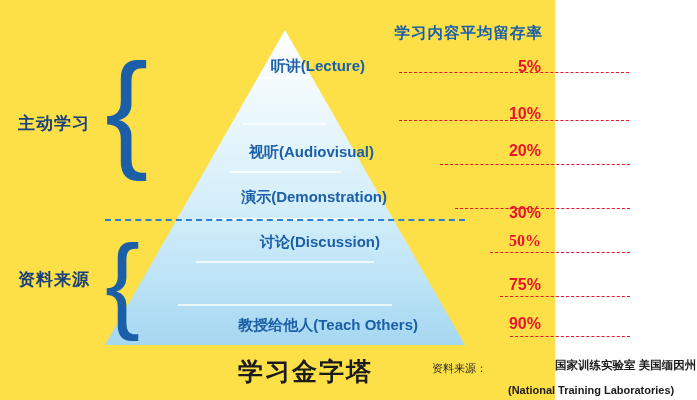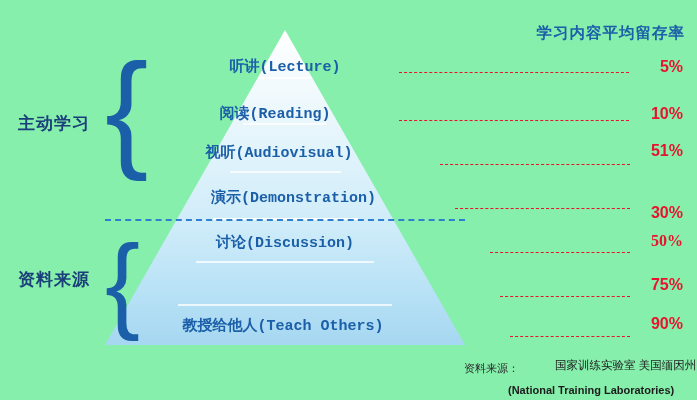--- a/index.html
+++ b/index.html
@@ -8,42 +8,41 @@
   }
   body {
     width: 697px;
     height: 400px;
     background: #ffffff;
     font-family: "Liberation Sans", sans-serif;
     overflow: hidden;
   }
   #root {
     position: relative;
-    width: 697px;
+    width: 555px;
     height: 400px;
-    background: #86efac;
+    background: #fde047;
   }
 
   
   #pyramid {
     position: absolute;
     left: 0;
     top: 0;
     width: 697px;
     height: 400px;
   }
 
   .layer-label {
     position: absolute;
-    text-align: center;
+    text-align: right;
     font-weight: bold;
     color: #1a5fa8;
     white-space: nowrap;
     letter-spacing: 0px;
-    font-family: Liberation Mono, monospace;
   }
 
   
   .retention {
     position: absolute;
     right: 14px;
     width: 66px;
     text-align: right;
     font-weight: bold;
     color: #e8142d;
@@ -103,28 +102,27 @@
     letter-spacing: 2px;
     white-space: nowrap;
   }
   #source-label {
     position: absolute;
     left: 432px;
     top: 361px;
     font-size: 11px;
     color: #2a2a2a;
     white-space: nowrap;
-    margin-left: 32px;
   }
   #source-line1 {
     position: absolute;
     left: 515px;
     top: 358px;
     font-size: 11.5px;
-    font-weight: normal;
+    font-weight: bold;
     color: #1b1b1b;
     white-space: nowrap;
     padding-left: 40px;
   }
   #source-line2 {
     position: absolute;
     left: 508px;
     top: 384px;
     font-size: 11px;
     font-weight: bold;
@@ -165,40 +163,40 @@
   <div class="group-label" style="left:18px; top:112px;">主动学习</div>
   <div class="brace" style="left:105px; top:44px; font-size:130px;">{</div>
 
   <div class="group-label" style="left:18px; top:268px;">资料来源</div>
   <div class="brace" style="left:105px; top:230px; font-size:105px;">{</div>
 
   <div class="layer-label" style="left:205px; top:57px; width:160px; font-size:15px;">听讲(Lecture)</div>
   <div class="dashline" style="left:399px; top:72px; width:230px;"></div>
   <div class="retention" style="top:58px;">5%</div>
 
-  <div class="layer-label" style="left:195px; top:104px; width:160px; font-size:15px;">阅读(Reading)</div>
   <div class="dashline" style="left:399px; top:120px; width:230px;"></div>
   <div class="retention" style="top:105px;">10%</div>
 
   <div class="layer-label" style="left:184px; top:143px; width:190px; font-size:15px;">视听(Audiovisual)</div>
   <div class="dashline" style="left:440px; top:164px; width:190px;"></div>
-  <div class="retention" style="top:142px;">51%</div>
-
-  <div class="layer-label" style="left:191px; top:188px; width:205px; font-size:15px;">演示(Demonstration)</div>
+  <div class="retention" style="top:142px;">20%</div>
+
+  <div class="layer-label" style="left:182px; top:188px; width:205px; font-size:15px;">演示(Demonstration)</div>
   <div class="dashline" style="left:455px; top:208px; width:175px;"></div>
   <div class="retention" style="top:204px;">30%</div>
 
   <div class="layer-label" style="left:190px; top:233px; width:190px; font-size:15px;">讨论(Discussion)</div>
   <div class="dashline" style="left:490px; top:252px; width:140px;"></div>
   <div class="retention" style="top:232px;font-family:Liberation Serif, serif;">50%</div>
 
   <div class="dashline" style="left:500px; top:296px; width:130px;"></div>
   <div class="retention" style="top:276px;">75%</div>
 
   <div class="layer-label" style="left:148px; top:316px; width:270px; font-size:15px;">教授给他人(Teach Others)</div>
   <div class="dashline" style="left:510px; top:336px; width:120px;"></div>
   <div class="retention" style="top:315px;">90%</div>
 
+  <div id="footer-title">学习金字塔</div>
   <div id="source-label">资料来源：</div>
   <div id="source-line1">国家训练实验室 美国缅因州</div>
   <div id="source-line2">(National Training Laboratories)</div>
 
 </div>
 
 </body></html>

